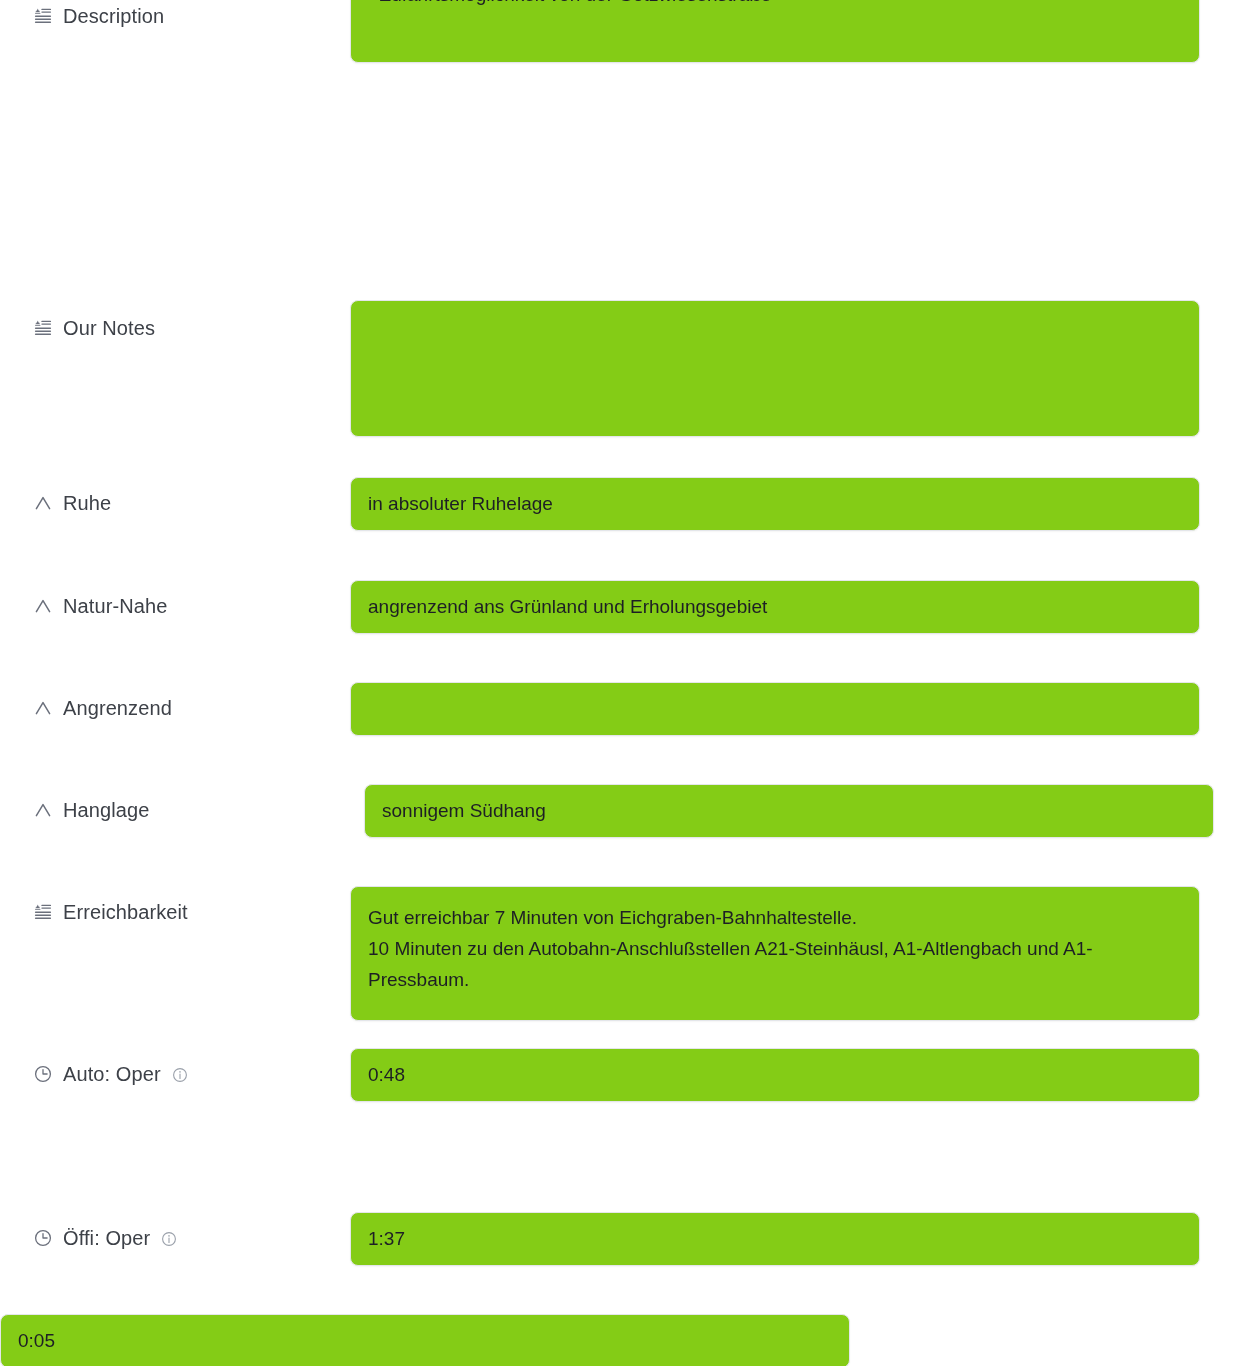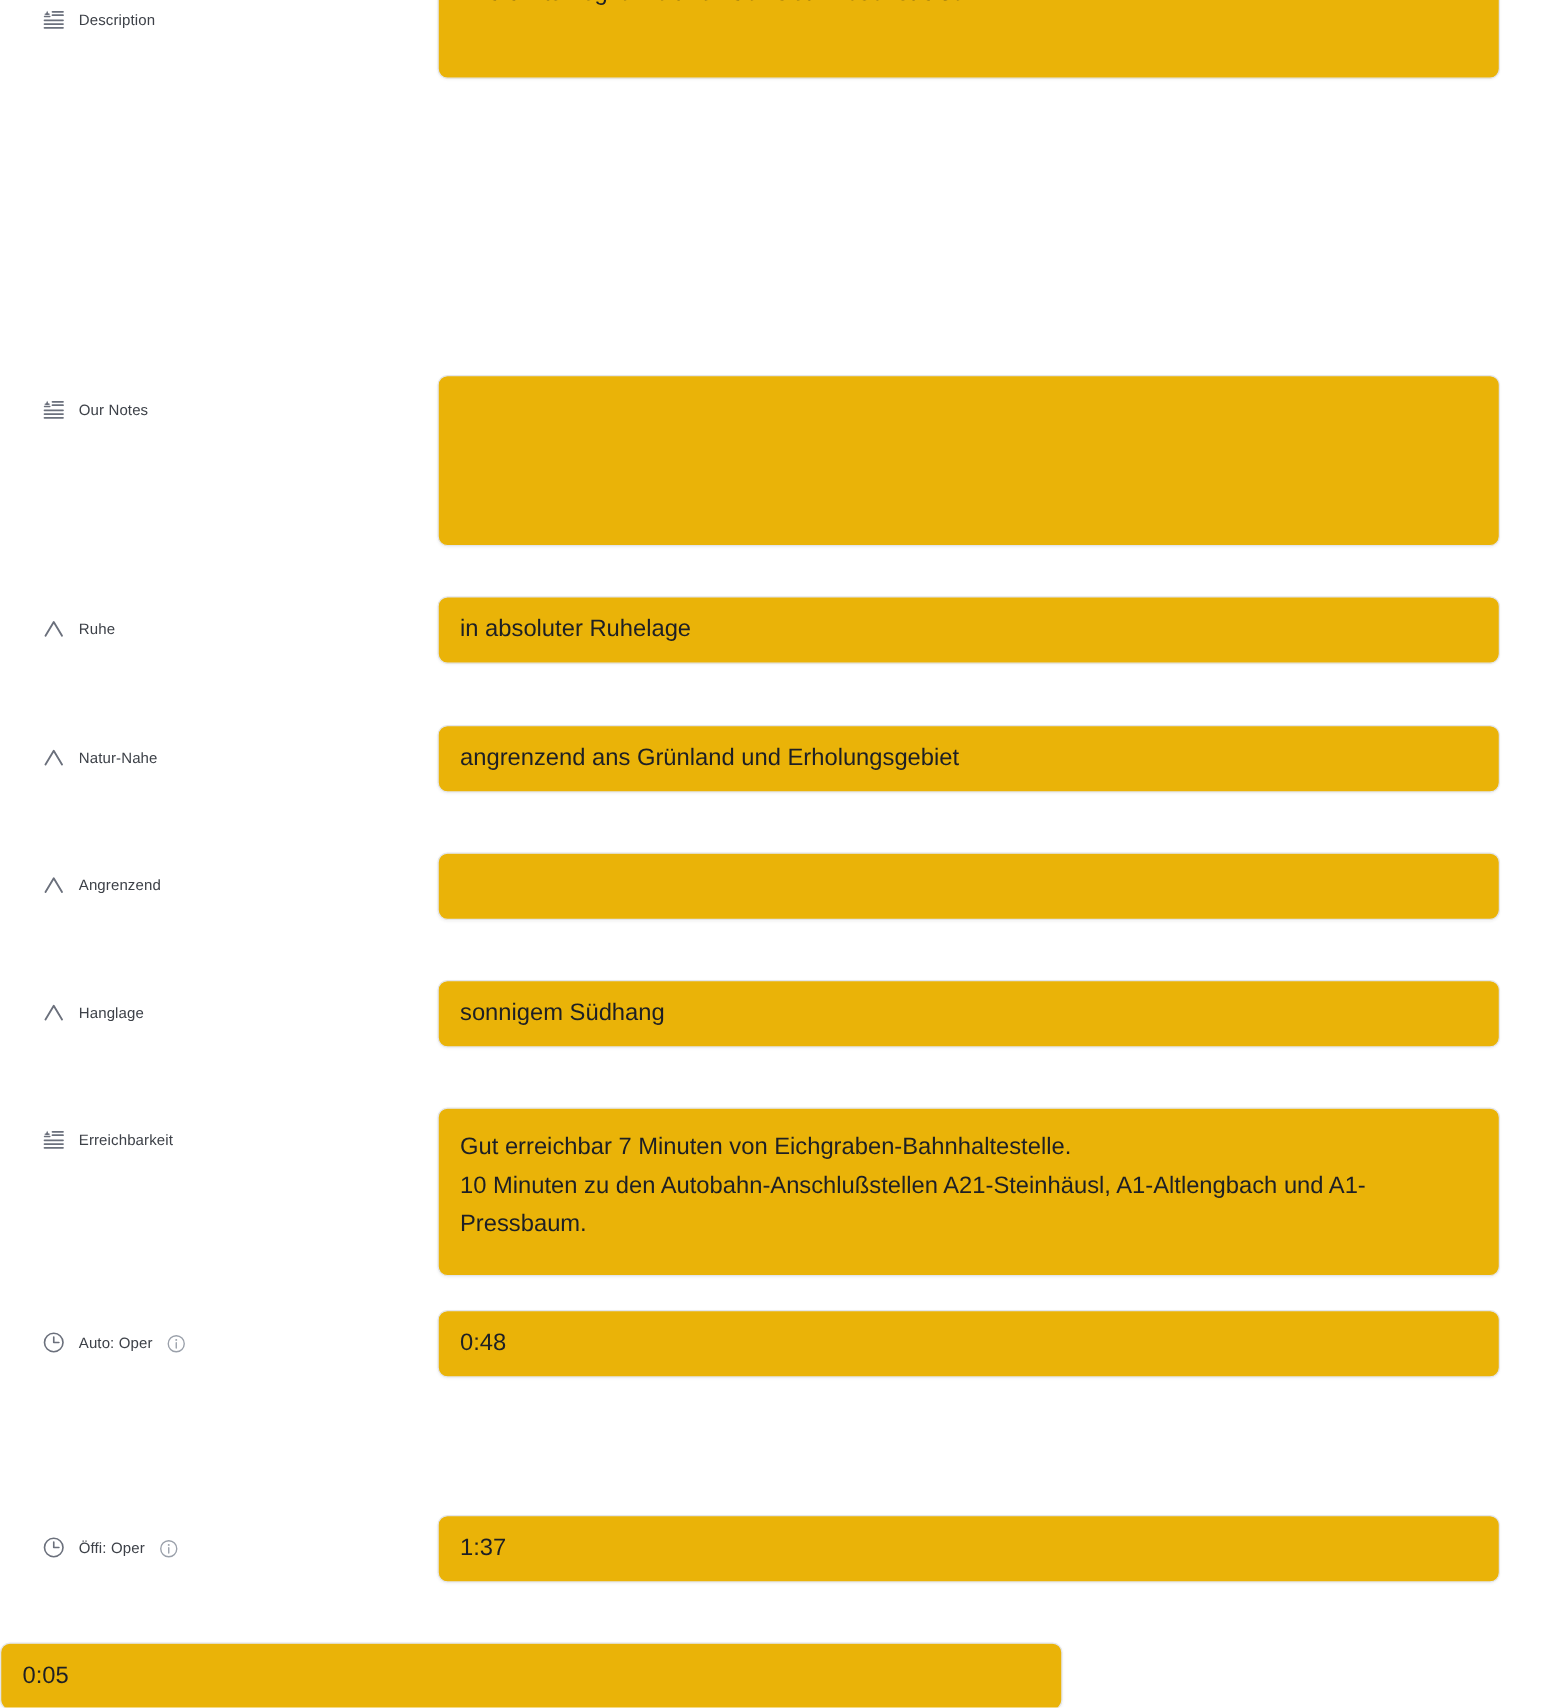--- a/index.html
+++ b/index.html
@@ -47,21 +47,21 @@
     height: 22px;
     display: inline-flex;
     align-items: center;
     justify-content: center;
     color: #6b707c;
     margin-top: 1px;
   }
   .label-icon svg { display: block; }
 
   .label-text {
-    font-size: 12px;
+    font-size: 20px;
     line-height: 25px;
     color: #3d4148;
     font-weight: 400;
     letter-spacing: 0.1px;
     white-space: normal;
   }
 
   .label-after-icon {
     flex: 0 0 auto;
     width: 16px;
@@ -76,21 +76,21 @@
   .label-after-icon svg { display: block; }
 
   .control-col {
     flex: 1 1 auto;
     padding-right: 40px;
   }
 
   .box {
     box-sizing: border-box;
     width: 850px;
-    background: #eab308;
+    background: #84cc16;
     border: 1px solid #e4e6ea;
     border-radius: 8px;
     box-shadow: 0 1px 2px rgba(20,23,28,0.045);
     padding: 15px 17px;
     font-size: 19px;
     line-height: 31px;
     color: #1d1f25;
     white-space: pre-wrap;
     overflow: hidden;
   }
@@ -107,21 +107,21 @@
   .box.tall-c { height: 135px; }
 
   
   #row-description {
     top: -192px;
   }
   #row-ournotes  { top: 300px; }
   #row-ruhe      { top: 477px; }
   #row-natur     { top: 580px; }
   #row-altbestand{ top: 682px; }
-  #row-hanglage  { top: 784px; }
+  #row-hanglage  { top: 784px; gap: 14px; }
   #row-erreich   { top: 886px; }
   #row-auto      { top: 1048px; }
   #row-offi      { top: 1212px; }
   #row-drive     { top: 1314px; }
 
   
   #row-description .label-col { padding-top: 196px; }
   #row-ournotes   .label-col { padding-top: 16px; }
   #row-ruhe       .label-col { padding-top: 14px; }
   #row-natur      .label-col { padding-top: 14px; }

